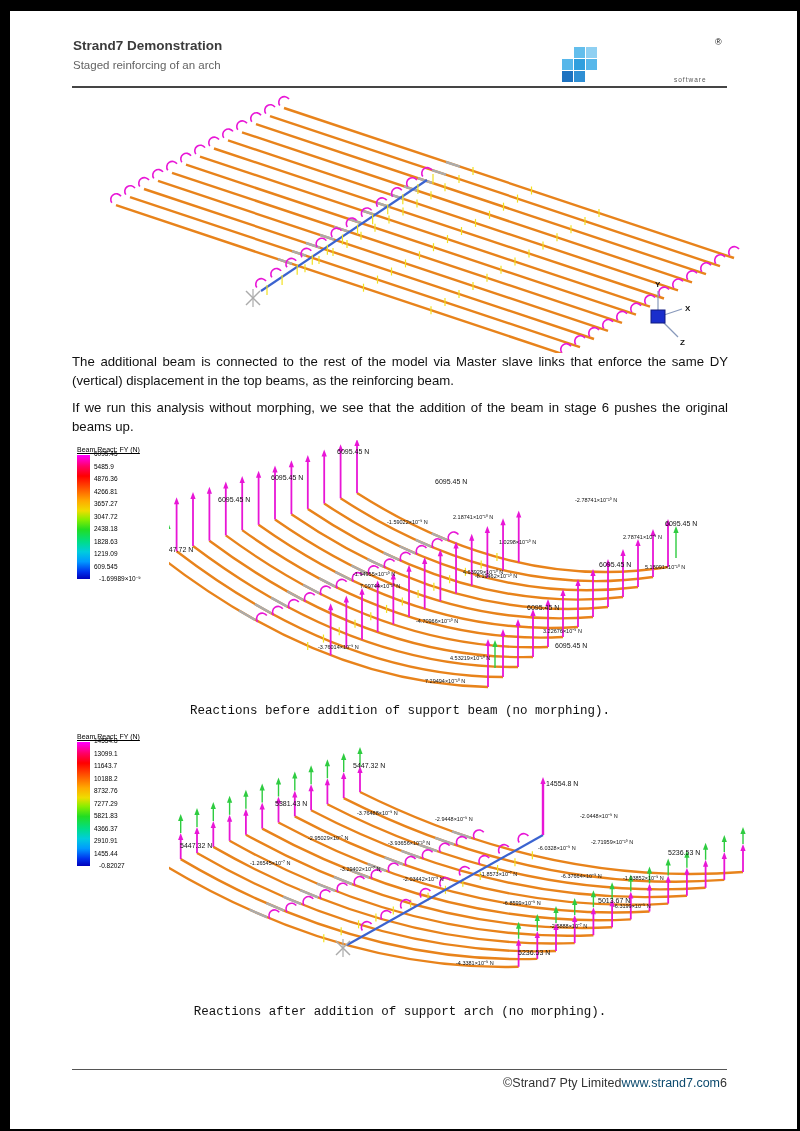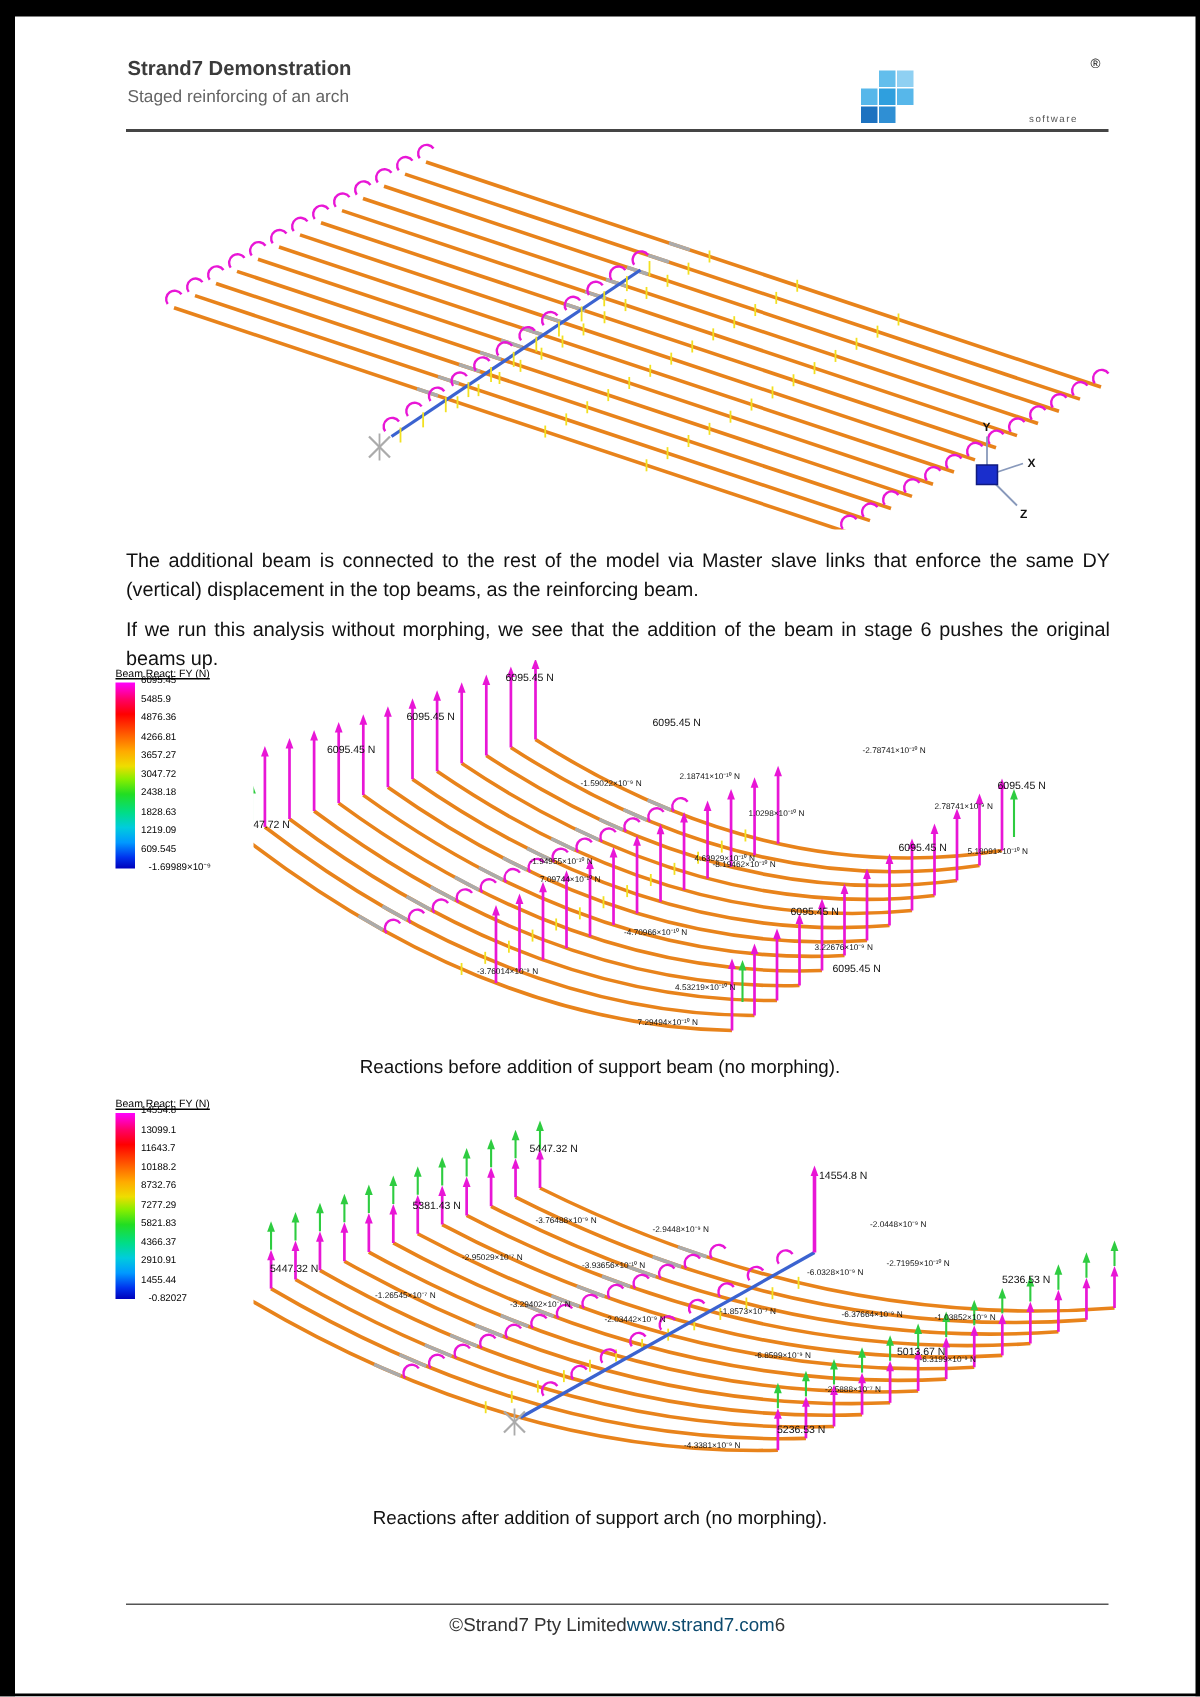--- a/index.html
+++ b/index.html
@@ -4,64 +4,64 @@
 <style>
   html,body{margin:0;padding:0;}
   body{width:800px;height:1131px;position:relative;background:#fff;overflow:hidden;
        font-family:"Liberation Sans",sans-serif;color:#1a1a1a;}
   .frame{position:absolute;background:#000;z-index:50;}
   #frameL{left:0;top:0;width:10px;height:1131px;}
   #frameT{left:0;top:0;width:800px;height:11px;}
   #frameR{right:0;top:0;width:3px;height:1131px;}
   #frameB{left:0;bottom:0;width:800px;height:2px;}
 
-  .abs{position:absolute;margin-left:12px;}
+  .abs{position:absolute;}
   #hTitle{left:73px;top:38px;font-size:13.5px;font-weight:bold;color:#3b3b3b;}
   #hSub{left:73px;top:59px;font-size:11.5px;color:#636363;}
   #hRule{left:72px;top:86px;width:655px;height:2px;background:#454545;}
 
   
   #logo{left:562px;top:34px;width:168px;height:56px;}
   #logoSquares{position:absolute;left:0;top:13px;width:36px;height:36px;}
   #logoSquares div{position:absolute;width:11px;height:11px;}
   #logoText{position:absolute;left:40px;top:-8px;font-family:"Liberation Serif",serif;
             font-size:42px;letter-spacing:-2px;color:#0f0f0f;}
   #logoReg{position:absolute;left:153px;top:3px;font-size:9px;color:#0f0f0f;}
   #logoSub{position:absolute;left:112px;top:42px;font-size:6.5px;letter-spacing:1px;color:#555;}
 
   svg.fig{position:absolute;}
   #fig1{left:75px;top:95px;}
   #fig2{left:75px;top:440px;}
   #fig3{left:75px;top:732px;}
 
-  p.body{position:absolute;left:72px;width:656px;margin:12px;font-size:13.2px;
+  p.body{position:absolute;left:72px;width:656px;margin:0;font-size:13.2px;
          line-height:18.5px;text-align:justify;color:#111;}
   #p1{top:353px;}
   #p2{top:399px;}
 
-  .caption{position:absolute;left:72px;width:656px;text-align:center;font-size:12.5px;color:#111;}
+  .caption{position:absolute;left:72px;width:656px;text-align:center;font-size:12.5px;color:#111;font-family:Liberation Mono, monospace;}
   #cap1{top:704px;}
   #cap2{top:1005px;}
 
   
   .legend{position:absolute;width:92px;background:#fff;z-index:5;}
   #legend1{left:77px;top:446px;}
   #legend2{left:77px;top:733px;}
   .legend-title{font-size:7px;color:#000;text-decoration:underline;white-space:nowrap;margin-bottom:2px;}
   .legend-body{display:flex;}
   .legend-bar{width:13px;height:124px;
     background:linear-gradient(to bottom,#ff00ff 0%,#ff0066 9%,#ff0000 17%,#ff6600 29%,
     #ffaa00 37%,#eedd00 45%,#88ee00 52%,#22dd22 60%,#00dd88 70%,#00ccdd 78%,
     #0099ff 86%,#0033ee 94%,#0000bb 100%);}
   .legend-vals{display:flex;flex-direction:column;justify-content:space-between;
     height:132px;margin-left:4px;margin-top:-4px;font-size:6.5px;color:#000;line-height:1;}
   .legend-vals div:last-child{padding-left:5px;white-space:nowrap;}
 
   #fRule{left:72px;top:1069px;width:655px;height:1px;background:#555;}
-  #footer{left:72px;top:1076px;width:655px;display:flex;justify-content:center;
+  #footer{left:72px;top:1076px;width:655px;display:flex;justify-content:flex-end;
           font-size:12.5px;color:#333;}
   #footerUrl{color:#0c4a6e;text-decoration:none;}
 </style>
 </head>
 <body>
 
 <div id="frameL" class="frame"></div>
 <div id="frameT" class="frame"></div>
 <div id="frameR" class="frame"></div>
 <div id="frameB" class="frame"></div>

